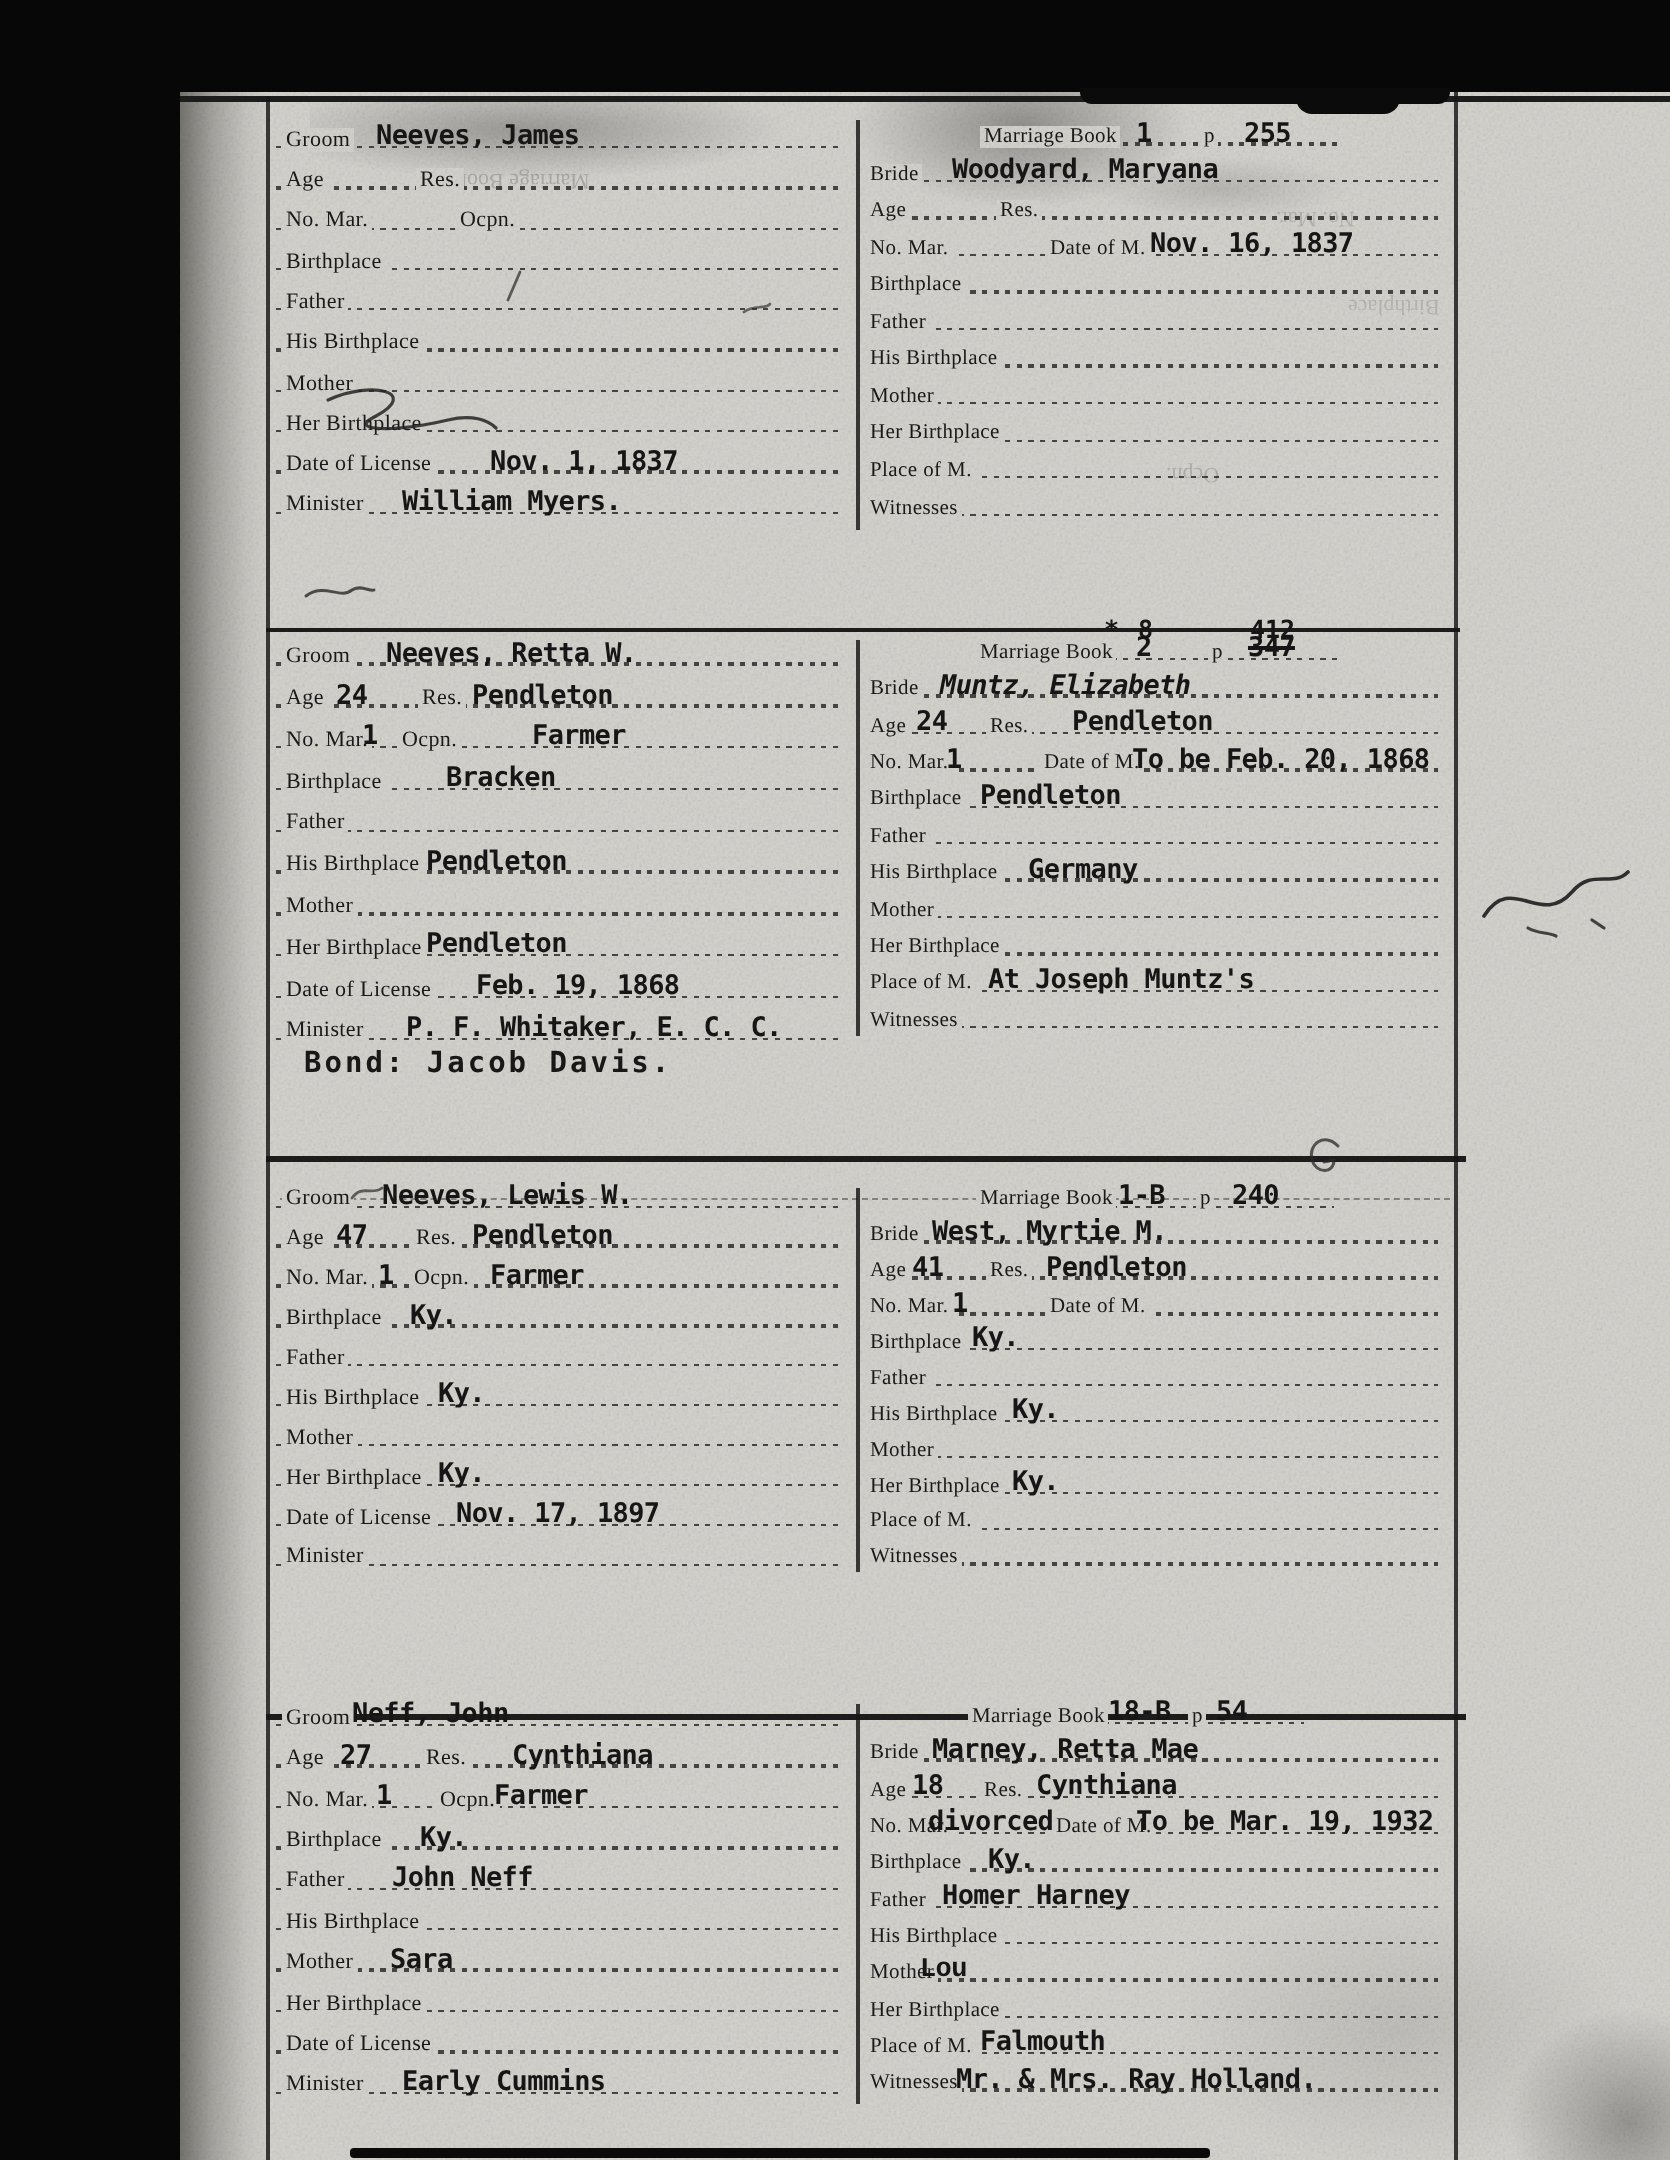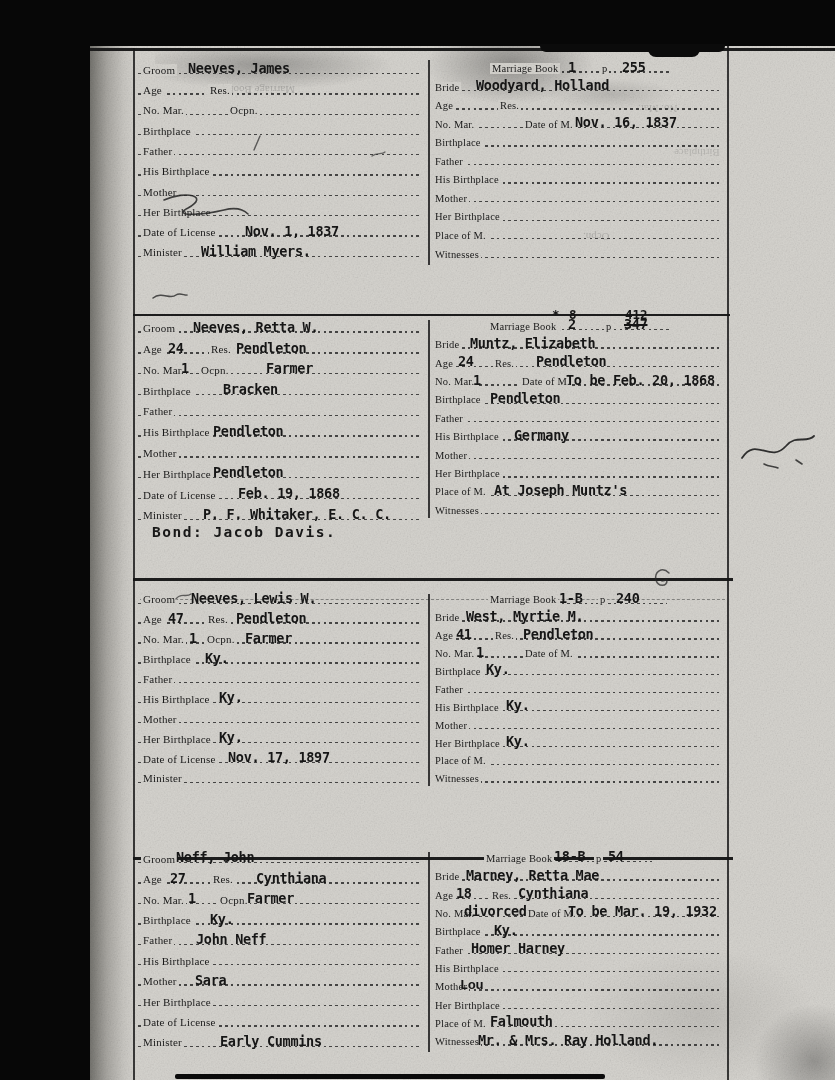--- a/index.html
+++ b/index.html
@@ -118,21 +118,21 @@
     <div class="r">
         <span class="ld" style="left:64px;right:55px;"></span>
         <span class="l" style="left:62px;">Marriage Book</span>
         <span class="v" style="left:140px;">1</span>
         <span class="l" style="left:172px;">p</span>
         <span class="v" style="left:194px;">255</span>
       </div>
     <div class="r">
         <span class="ld"></span>
         <span class="l" style="left:5px;">Bride</span>
-        <span class="v" style="left:48px;">Woodyard, Holland</span>
+        <span class="v" style="left:48px;">Woodyard, Maryana</span>
       </div>
     <div class="r">
         <span class="ld"></span>
         <span class="l" style="left:5px;">Age</span>
         <span class="l" style="left:70px;">Res.</span>
       </div>
     <div class="r">
         <span class="ld"></span>
         <span class="l" style="left:5px;">No. Mar.</span>
         <span class="l" style="left:95px;">Date of M.</span>
@@ -230,21 +230,21 @@
         <span class="sup" style="left:124px;">*</span>
         <span class="sup" style="left:141px;">8</span>
         <span class="v" style="left:140px;">2</span>
         <span class="l" style="left:176px;">p</span>
         <span class="sup" style="left:197px;">412</span>
         <span class="v strike" style="left:196px;">347</span>
       </div>
     <div class="r">
         <span class="ld"></span>
         <span class="l" style="left:5px;">Bride</span>
-        <span class="v" style="left:42px;">Muntz, Elizabeth</span>
+        <span class="v" style="left:42px;font-style:italic;">Muntz, Elizabeth</span>
       </div>
     <div class="r">
         <span class="ld"></span>
         <span class="l" style="left:5px;">Age</span>
         <span class="v" style="left:30px;">24</span>
         <span class="l" style="left:65px;">Res.</span>
         <span class="v" style="left:108px;">Pendleton</span>
       </div>
     <div class="r">
         <span class="ld"></span>
@@ -444,21 +444,21 @@
         <span class="ld"></span>
         <span class="l" style="left:8px;">Her Birthplace</span>
       </div>
     <div class="r">
         <span class="ld"></span>
         <span class="l" style="left:8px;">Date of License</span>
       </div>
     <div class="r">
         <span class="ld"></span>
         <span class="l" style="left:8px;">Minister</span>
-        <span class="v" style="left:87px;">Early Cummins</span>
+        <span class="v" style="left:68px;">Early Cummins</span>
       </div>
   </div>
 
   <div class="col col-r" style="left:428px;top:848px;width:299px;--rh:18.35px;">
     <div class="r">
         <span class="ld" style="left:60px;right:75px;"></span>
         <span class="l" style="left:56px;">Marriage Book</span>
         <span class="v" style="left:126px;">18-B</span>
         <span class="l" style="left:166px;">p</span>
         <span class="v" style="left:180px;">54</span>

